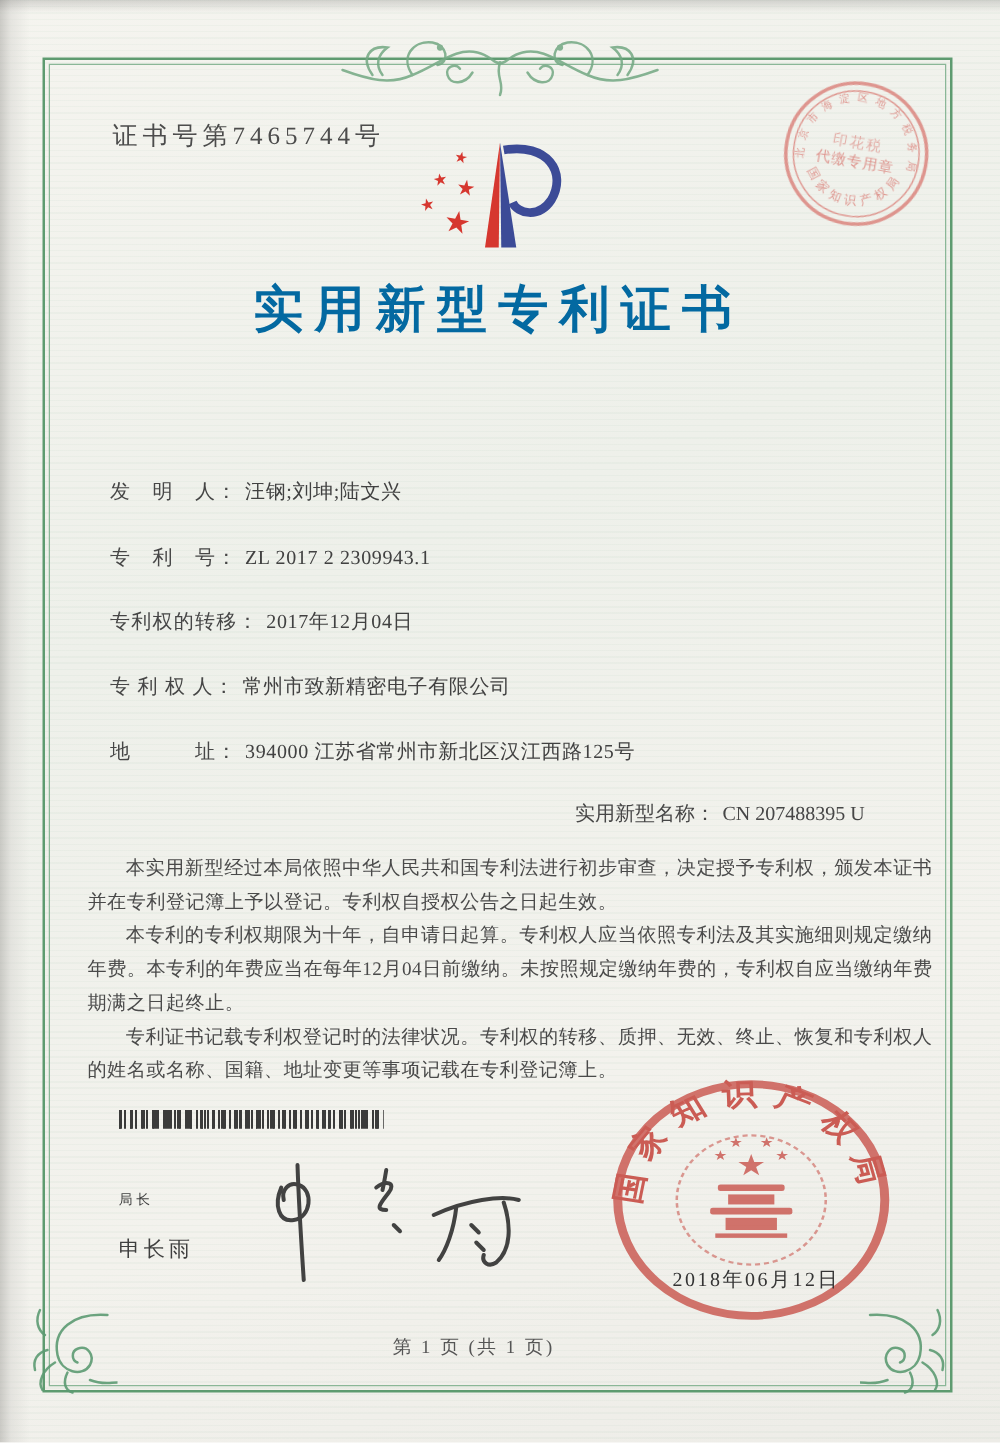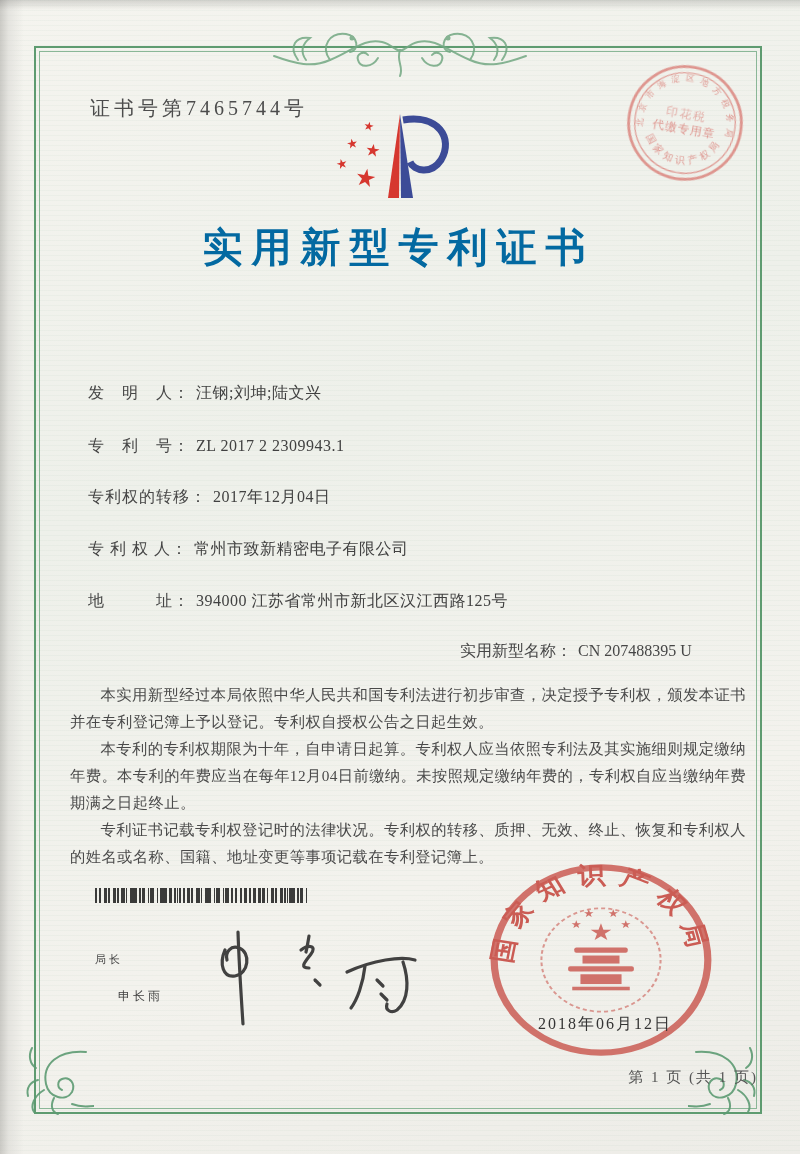--- a/index.html
+++ b/index.html
@@ -38,31 +38,31 @@
   .body-text p{margin:0;text-indent:2em;font-size:15.3px;line-height:27px;
     color:#4a4a4a;text-align:justify;letter-spacing:.4px;}
   
   .barcode{position:absolute;left:95px;top:888px;width:212px;height:15px;opacity:.85;
     background-image:
       repeating-linear-gradient(90deg,#1c1c1c 0 1.6px,rgba(0,0,0,0) 1.6px 4.4px),
       repeating-linear-gradient(90deg,#1c1c1c 0 2.4px,rgba(0,0,0,0) 2.4px 9.3px),
       repeating-linear-gradient(90deg,#1c1c1c 0 1.2px,rgba(0,0,0,0) 1.2px 13.7px);}
   
   .director-label{position:absolute;left:95px;top:952px;font-size:11px;color:#3f3f3f;letter-spacing:3px;}
-  .director-name{position:absolute;left:95px;top:988px;font-size:12px;color:#3f3f3f;letter-spacing:3px;margin-left:23px;}
+  .director-name{position:absolute;left:95px;top:988px;font-size:17px;color:#3f3f3f;letter-spacing:3px;}
   .signature{position:absolute;left:205px;top:922px;width:220px;height:108px;}
   
   .seal{position:absolute;left:488px;top:862px;width:226px;height:196px;opacity:.88;}
   .seal-date{position:absolute;left:500px;top:1014px;width:210px;text-align:center;
     font-size:16px;color:#343434;letter-spacing:2px;}
   
   .corner-stamp{position:absolute;left:624px;top:62px;width:122px;height:122px;
     transform:rotate(10deg);opacity:.8;filter:blur(.4px);}
   
-  .footer{position:absolute;left:0;right:42px;top:1068px;text-align:right;
+  .footer{position:absolute;left:0;right:42px;top:1068px;text-align:center;
     font-size:15px;color:#555;letter-spacing:2px;}
 </style>
 </head>
 <body>
 
 <div class="page">
 
   <div class="guilloche"></div>
   <div class="edge-shadow-left"></div>
   <div class="edge-shadow-top"></div>

